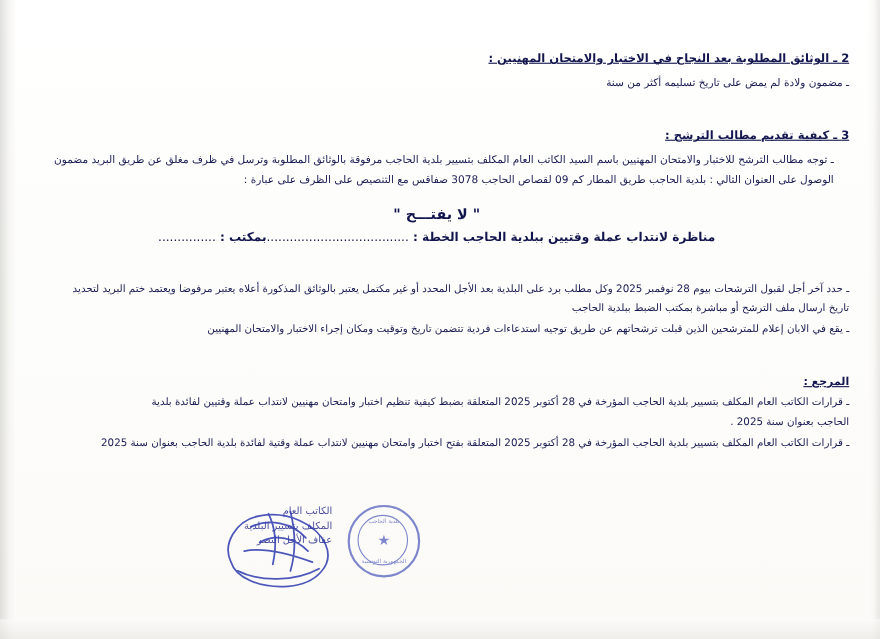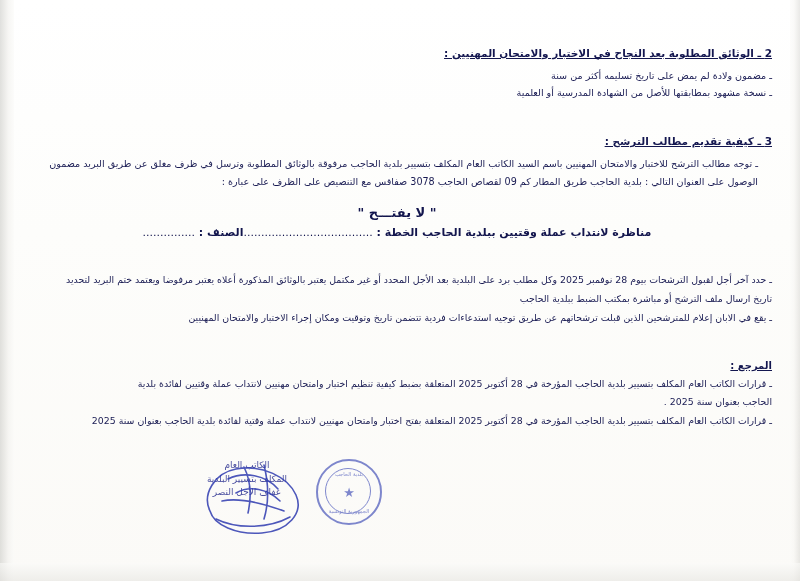--- a/index.html
+++ b/index.html
@@ -132,21 +132,20 @@
     left: 0; right: 0;
     top: 395px;
     height: 120px;
   }
   .sign-title {
     position: absolute;
     right: 470px;
     top: 18px;
     font-size: 9px;
     color: #2a2f8f;
-    text-align: center;
     line-height: 1.5;
     width: 110px;
     opacity: .85;
   }
   .signature-svg {
     position: absolute;
     right: 430px;
     top: 8px;
   }
   .stamp {
@@ -192,33 +191,32 @@
   <div class="edge-left"></div>
   <div class="edge-right"></div>
   <div class="edge-bottom"></div>
 
   <div class="content">
 
     <div class="section">
       <div class="sec-title">2 ـ الوثائق المطلوبة بعد النجاح في الاختبار والامتحان المهنيين :</div>
       <ul class="bullet-list">
         <li>ـ مضمون ولادة لم يمض على تاريخ تسليمه أكثر من سنة</li>
-        <li>ـ نسخة مشهود بمطابقتها للأصل من الشهادة المدرسية أو العلمية</li>
       </ul>
     </div>
 
     <div class="section block-gap-top">
       <div class="sec-title">3 ـ كيفية تقديم مطالب الترشح :</div>
       <p class="para indent">ـ توجه مطالب الترشح للاختبار والامتحان المهنيين باسم السيد الكاتب العام المكلف بتسيير بلدية الحاجب مرفوقة بالوثائق المطلوبة  وترسل في ظرف مغلق عن طريق البريد مضمون</p>
       <p class="para indent">الوصول على العنوان التالي : بلدية الحاجب طريق المطار كم 09 لقصاص الحاجب 3078 صفاقس مع التنصيص على الظرف على عبارة :</p>
 
       <div class="centered">
         <div class="big-quote">" لا يفتـــح "</div>
         <div class="mid-line">
-          <span>مناظرة لانتداب عملة وقتيين ببلدية الحاجب الخطة : </span><span class="dots">.....................................</span><span>الصنف : </span><span class="dots">...............</span>
+          <span>مناظرة لانتداب عملة وقتيين ببلدية الحاجب الخطة : </span><span class="dots">.....................................</span><span>بمكتب : </span><span class="dots">...............</span>
         </div>
       </div>
     </div>
 
     <div class="section block-gap-top">
       <ul class="dash-list">
         <li>ـ حدد آخر أجل لقبول الترشحات بيوم 28 نوفمبر 2025 وكل مطلب برد على البلدية بعد الأجل المحدد أو غير مكتمل يعتبر بالوثائق المذكورة أعلاه يعتبر مرفوضا ويعتمد ختم البريد لتحديد</li>
         <li>تاريخ ارسال ملف الترشح أو مباشرة بمكتب الضبط ببلدية الحاجب</li>
         <li>ـ يقع في الابان إعلام للمترشحين الذين قبلت ترشحاتهم  عن طريق  توجيه  استدعاءات فردية تتضمن تاريخ وتوقيت ومكان إجراء الاختبار والامتحان المهنيين</li>
       </ul>

